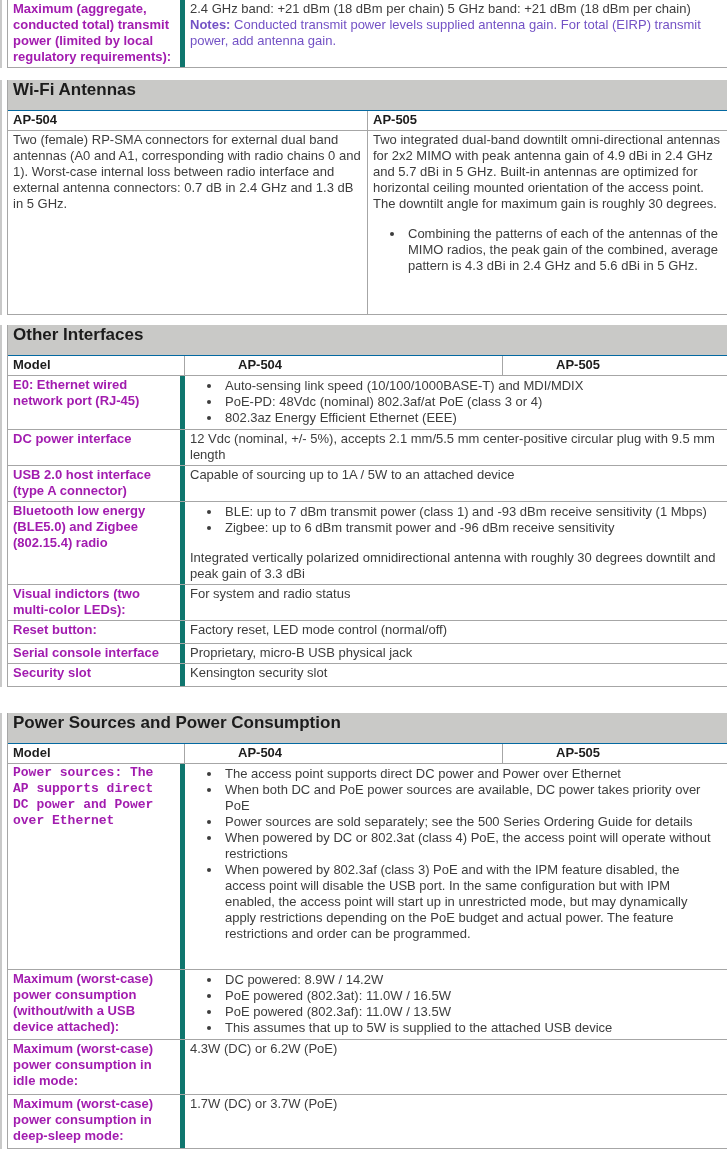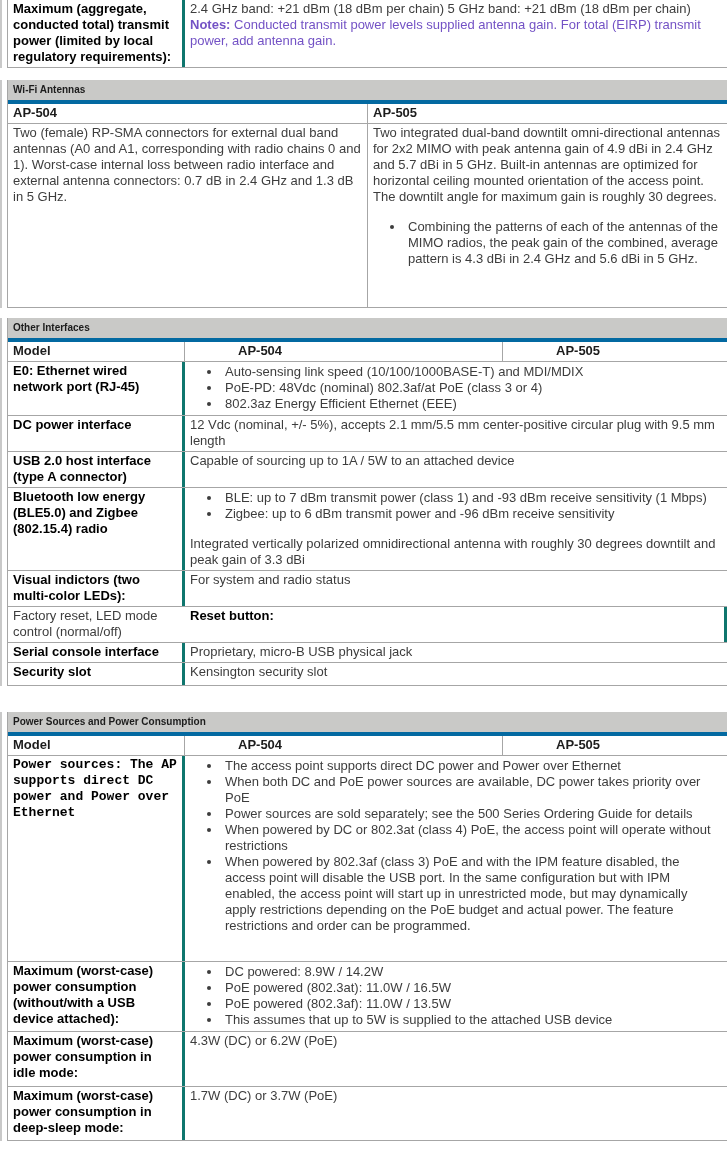--- a/index.html
+++ b/index.html
@@ -9,29 +9,29 @@
     font-size:13px;line-height:16px;color:#3d3d3d;
     -webkit-font-smoothing:antialiased;
   }
   .sect{position:relative;padding-left:7px;}
   .sect::before{content:"";position:absolute;left:0;top:0;bottom:0;width:2px;background:#c9c9c9;}
   .gap12{margin-top:12px;}
   .gap10{margin-top:10px;}
   .gap26{margin-top:26px;}
   .tbl{border-left:1px solid #a6a6a6;}
   .secbar{
-    background:#c9c9c7;border-bottom:4px solid #0369a1;
-    font-weight:bold;color:#1c1c1c;font-size:10px;
-    padding:2px 4px 2px 5px;line-height:16px;
+    background:#c9c9c7;border-bottom:1px solid #0369a1;
+    font-weight:bold;color:#1c1c1c;font-size:17px;
+    padding:2px 4px 12px 5px;line-height:16px;
   }
   .row{display:grid;grid-template-columns:177px 1fr;border-bottom:1px solid #a6a6a6;}
   .row3{grid-template-columns:177px 270px 1fr;gap:48px;}
   .wrow{grid-template-columns:360px 1fr;}
   .cell{padding:1px 5px 2px 5px;}
-  .label{font-weight:bold;color:#000000;border-right:3px solid #0f766e;}
+  .label{font-weight:bold;color:#a21caf;border-right:5px solid #0f766e;}
   .mid{border-right:1px solid #a6a6a6;}
   .hdr{font-weight:bold;color:#1c1c1c;}
   .cell p{margin:0;}
   .cell ul{margin:1px 0 1px 0;padding-left:32px;list-style:disc outside;}
   .cell li{padding-left:3px;}
   .spaced{margin-top:14px !important;}
   .notes{color:#7352c5;}
   .notes b{color:#7352c5;font-weight:bold;}
   .minh-wifi{min-height:180px;}
   .minh-src{min-height:202px;font-family:Liberation Mono, monospace;}
@@ -109,22 +109,22 @@
           <li>Zigbee: up to 6 dBm transmit power and -96 dBm receive sensitivity</li>
         </ul>
         <p class="spaced">Integrated vertically polarized omnidirectional antenna with roughly 30 degrees downtilt and peak gain of 3.3 dBi</p>
       </div>
     </div>
     <div class="row">
       <div class="cell label">Visual indictors (two multi-color LEDs):</div>
       <div class="cell">For system and radio status</div>
     </div>
     <div class="row">
+      <div class="cell label minh-res">Reset button:</div>
       <div class="cell">Factory reset, LED mode control (normal/off)</div>
-      <div class="cell label minh-res">Reset button:</div>
     </div>
     <div class="row">
       <div class="cell label">Serial console interface</div>
       <div class="cell">Proprietary, micro-B USB physical jack</div>
     </div>
     <div class="row">
       <div class="cell label minh-res">Security slot</div>
       <div class="cell">Kensington security slot</div>
     </div>
   </div>

